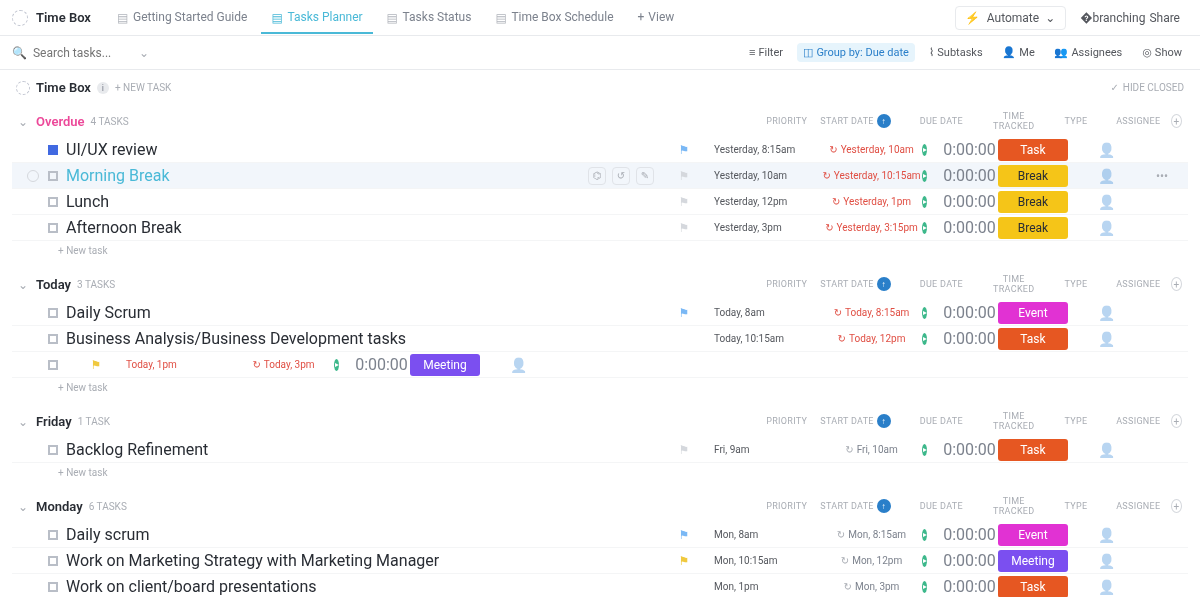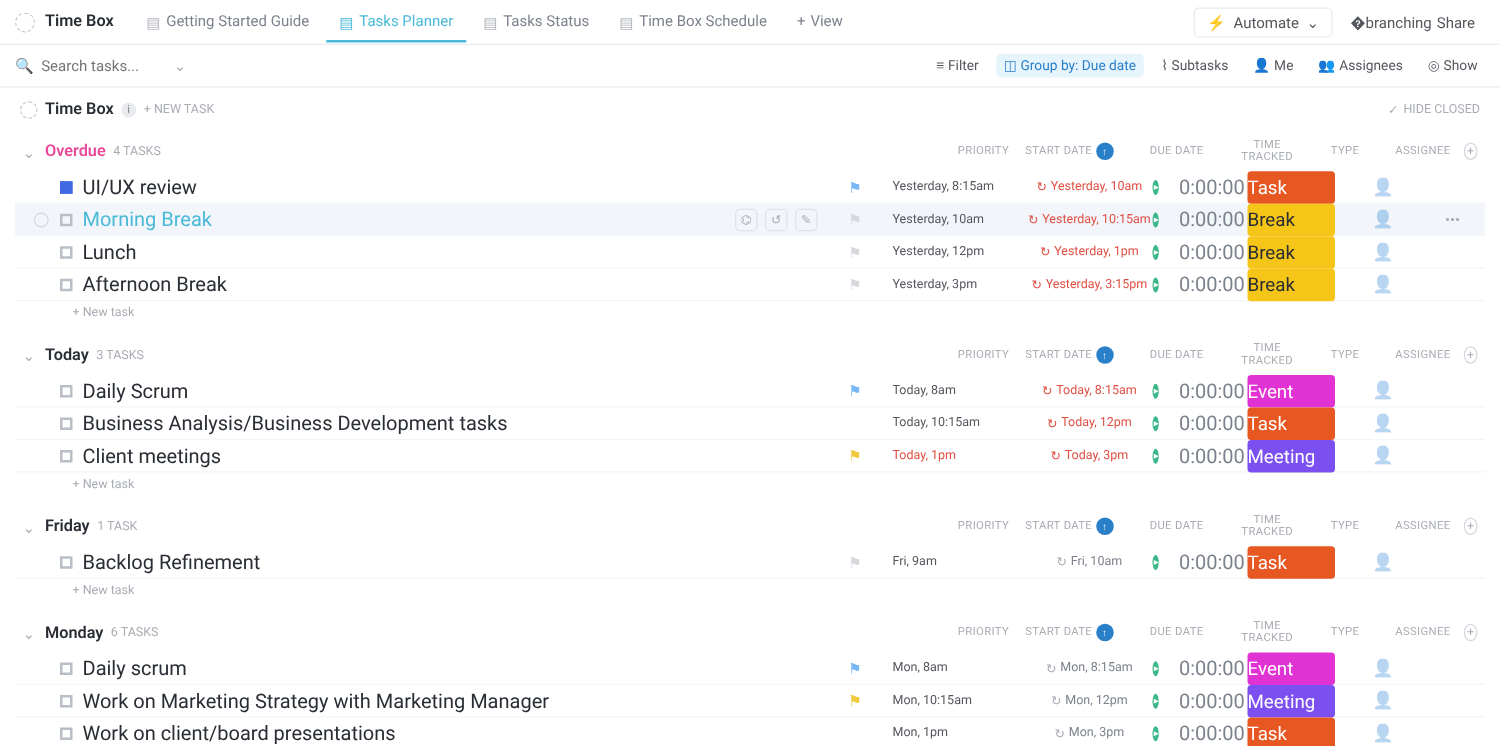--- a/index.html
+++ b/index.html
@@ -58,21 +58,21 @@
 .flag.blue{color:#7ab8f5}
 .flag.yellow{color:#f0c93e}
 .flag.grey{color:#d5d8dd}
 .tr-start{width:105px;text-align:left;font-size:10px;color:#54575d}
 .tr-due{width:105px;text-align:center;font-size:10px;color:#e04f44;display:flex;align-items:center;justify-content:center;gap:3px}
 .tr-due.normal{color:#7c828d}
 .tr-tracked{width:70px;text-align:center;font-size:16px;color:#7c828d;display:flex;align-items:center;justify-content:center;gap:16px}
 .play-dot{width:12px;height:12px;border-radius:50%;background:#3db88b;display:flex;align-items:center;justify-content:center}
 .play-dot::after{content:"";border-left:4px solid #fff;border-top:2px solid transparent;border-bottom:2px solid transparent;margin-left:1px}
 .tr-type{width:78px;padding:0 4px}
-.type-badge{display:block;padding:4px 0;border-radius:3px;font-size:15px;color:#fff}
+.type-badge{display:block;text-align:center;padding:4px 0;border-radius:3px;font-size:12px;color:#fff}
 .type-badge.task{background:#e65722}
 .type-badge.break-b{background:#f5c518;color:#292d34}
 .type-badge.event{background:#e132d3}
 .type-badge.meeting{background:#7b4ff0}
 .tr-assignee{width:70px;text-align:center;color:#d5d8dd;font-size:14px}
 .tr-more{width:40px;text-align:center;color:#a9adb4;cursor:pointer}
 .new-task-row{padding:4px 6px 4px 46px;font-size:10px;color:#a9adb4;cursor:pointer}
 .repeat-ico{color:#e04f44;font-size:10px}
 .repeat-ico.grey{color:#a9adb4}
 </style>
@@ -313,21 +313,20 @@
         </div>
         <div class="tr-type">
           <span class="type-badge task">Task</span>
         </div>
         <div class="tr-assignee"><span style="opacity:.3">👤</span></div>
         <div class="tr-more"></div>
       </div>
       <div class="task-row">
         <div class="tr-gutter"></div>
         <span class="tr-status"></span>
-        <span class="tr-name">Client meetings</span>
         <div class="tr-priority"><span class="flag yellow">⚑</span></div>
         <div class="tr-start" style="color:#e04f44">Today, 1pm</div>
         <div class="tr-due">
           <span class="repeat-ico">↻</span>
           <span>Today, 3pm</span>
         </div>
         <div class="tr-tracked">
           <span class="play-dot"></span>
           <span>0:00:00</span>
         </div>

